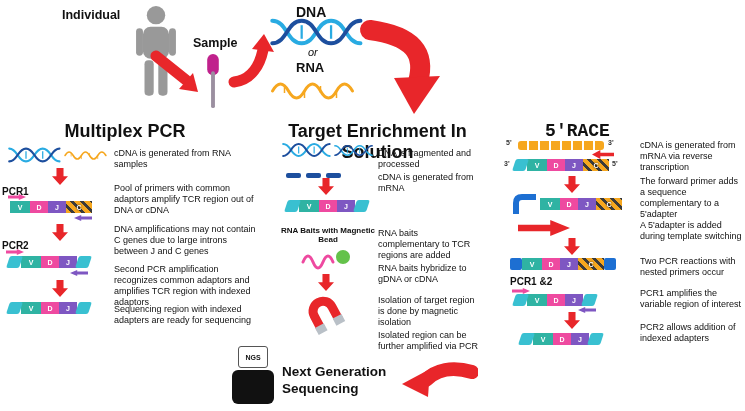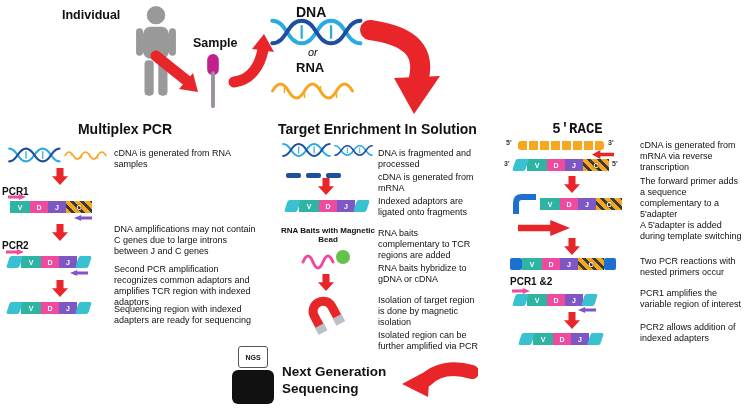--- a/index.html
+++ b/index.html
@@ -1,20 +1,20 @@
 <!DOCTYPE html>
 <html><head>
 <meta charset="utf-8">
 <style>
   html,body{margin:0;padding:0;background:#fff;}
   #stage{position:relative;width:745px;height:411px;background:#fff;overflow:hidden;
          font-family:"Liberation Sans",sans-serif;color:#111;}
   .abs{position:absolute;}
   .toplabel{font-weight:bold;font-size:12.5px;}
-  .col-title{font-weight:bold;font-size:14px;text-align:center;}
+  .col-title{font-weight:bold;font-size:18px;text-align:center;}
   .step{font-size:9px;line-height:1.22;color:#111;}
   .minilabel{font-weight:bold;font-size:10px;}
   .tinylabel{font-size:7px;font-weight:bold;}
   .primelabel{font-size:7px;font-weight:bold;color:#333;}
   .arrow-down{width:16px;height:17px;background:#e8262a;
     clip-path:polygon(28% 0,72% 0,72% 48%,100% 48%,50% 100%,0 48%,28% 48%);}
   .arrow-left-sm{width:22px;height:9px;background:#e8262a;
     clip-path:polygon(100% 30%,38% 30%,38% 0,0 50%,38% 100%,38% 70%,100% 70%);}
   .arrow-right-big{width:52px;height:16px;background:#e8262a;
     clip-path:polygon(0 30%,62% 30%,62% 0,100% 50%,62% 100%,62% 70%,0 70%);}
@@ -146,20 +146,21 @@
 
   <div class="abs bar" style="left:8px;top:302px;">
       <span class="seg seg-end"></span>
       <span class="seg seg-v">V</span>
       <span class="seg seg-d">D</span>
       <span class="seg seg-j">J</span>
       <span class="seg seg-end"></span>
     </div>
 
   <div class="abs step" style="left:114px;top:148px;width:148px;">cDNA is generated from RNA samples</div>
+  <div class="abs step" style="left:114px;top:183px;width:148px;">Pool of primers with common adaptors amplify TCR region out of DNA or cDNA</div>
   <div class="abs step" style="left:114px;top:224px;width:148px;">DNA amplifications may not contain C genes due to large introns between J and C genes</div>
   <div class="abs step" style="left:114px;top:264px;width:148px;">Second PCR amplification recognizes common adaptors and amplifies TCR region with indexed adaptors</div>
   <div class="abs step" style="left:114px;top:304px;width:148px;">Sequencing region with indexed adapters are ready for sequencing</div>
 
   <svg class="abs" style="left:282px;top:142px;" width="50" height="16">
       <use href="#dna-sym"></use>
     </svg>
   <svg class="abs" style="left:334px;top:144px;" width="40" height="13">
       <use href="#dna-sym"></use>
     </svg>
@@ -187,21 +188,20 @@
   <div class="abs arrow-down" style="left:318px;top:274px;"></div>
 
   <svg class="abs" style="left:304px;top:294px;transform:rotate(-28deg);" width="40" height="38" viewBox="0 0 40 36">
     <path d="M10,30 L10,16 A10,10 0 0 1 30,16 L30,30" fill="none" stroke="#e8262a" stroke-width="9"></path>
     <rect x="5" y="27" width="10" height="8" fill="#b9c0c7"></rect>
     <rect x="25" y="27" width="10" height="8" fill="#b9c0c7"></rect>
   </svg>
 
   <div class="abs step" style="left:378px;top:148px;width:102px;">DNA is fragmented and processed</div>
   <div class="abs step" style="left:378px;top:172px;width:102px;">cDNA is generated from mRNA</div>
-  <div class="abs step" style="left:378px;top:196px;width:102px;">Indexed adaptors are ligated onto fragments</div>
   <div class="abs step" style="left:378px;top:228px;width:102px;">RNA baits complementary to TCR regions are added</div>
   <div class="abs step" style="left:378px;top:263px;width:102px;">RNA baits hybridize to gDNA or cDNA</div>
   <div class="abs step" style="left:378px;top:295px;width:102px;">Isolation of target region is done by magnetic isolation</div>
   <div class="abs step" style="left:378px;top:330px;width:102px;">Isolated region can be further amplified via PCR</div>
 
   <div class="abs primelabel" style="left:506px;top:139px;">5'</div>
   <div class="abs mrna" style="left:518px;top:141px;width:86px;"></div>
   <div class="abs primelabel" style="left:608px;top:139px;">3'</div>
   <div class="abs arrow-left-sm" style="left:592px;top:150px;"></div>
 

